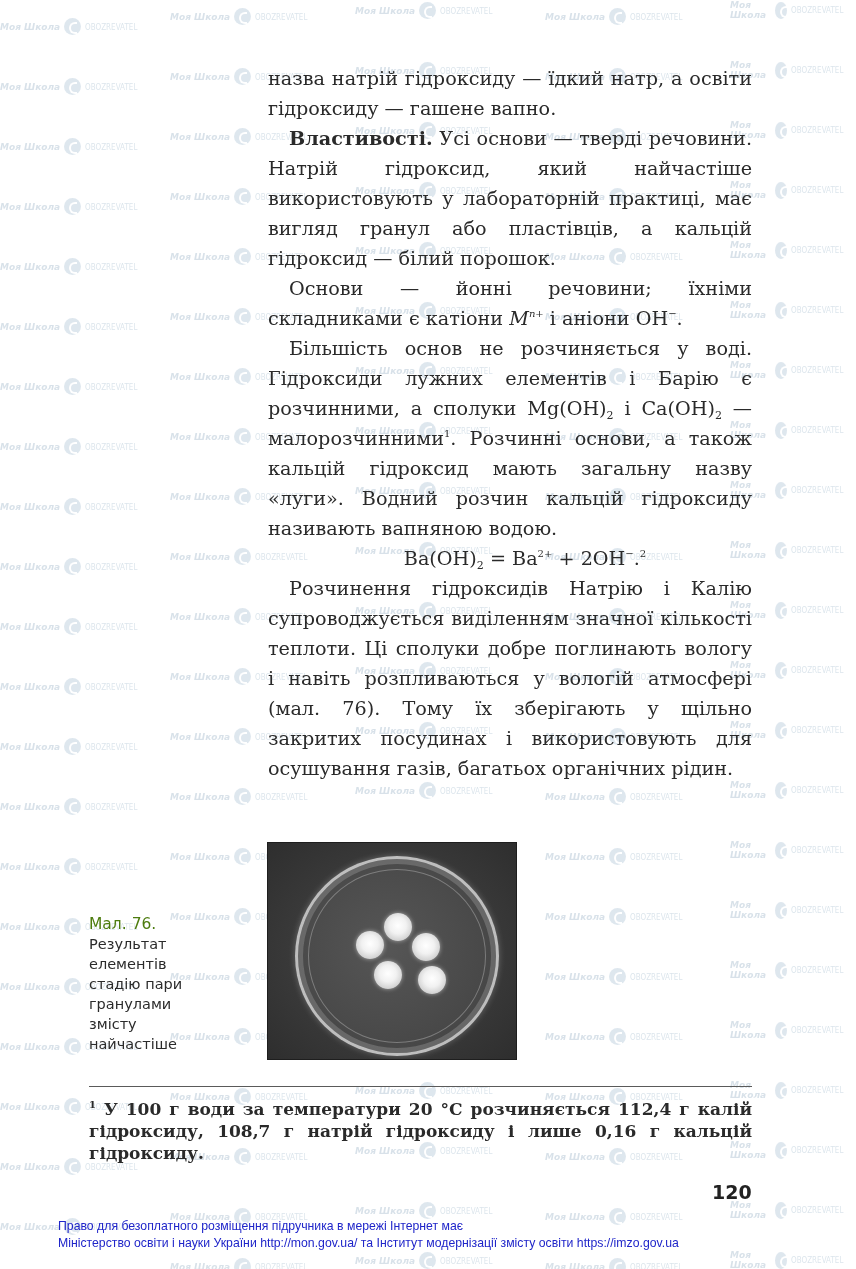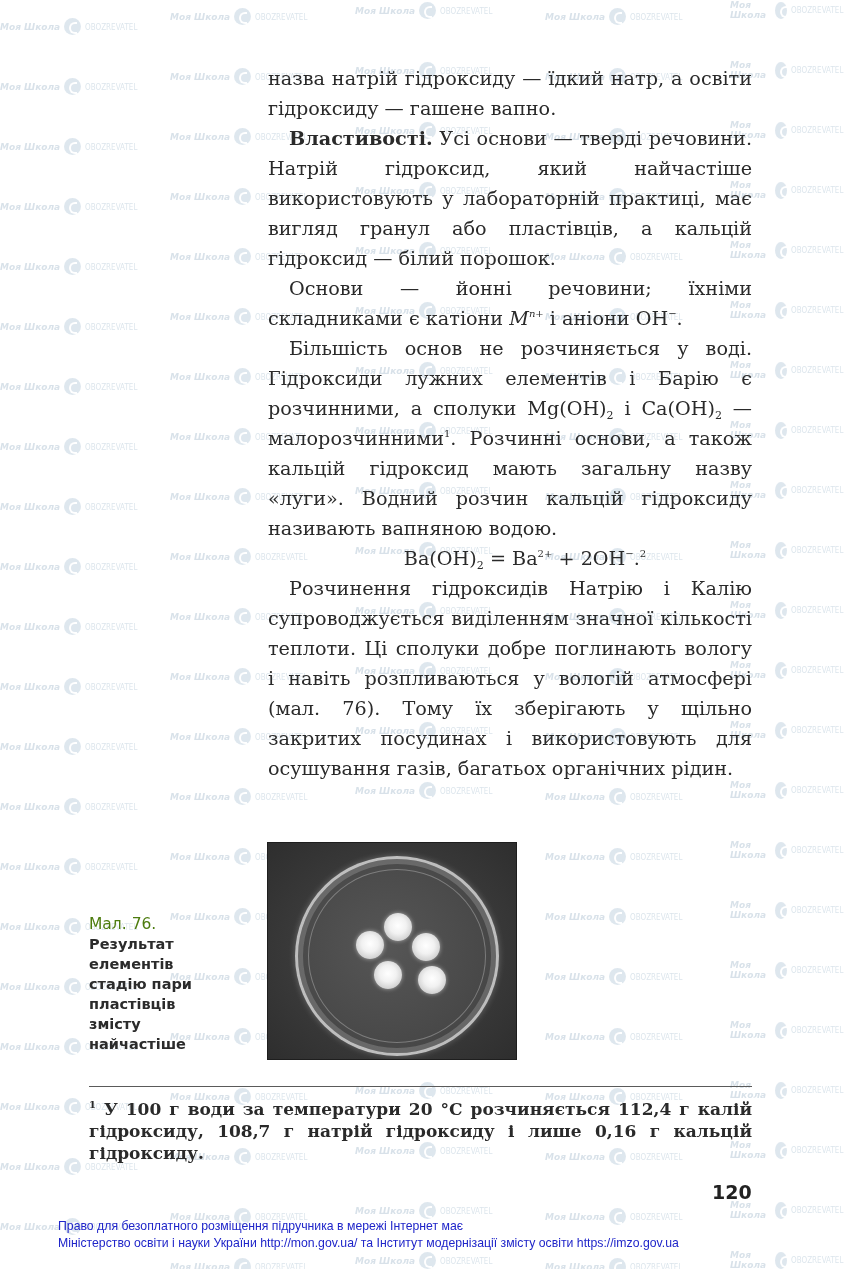--- a/index.html
+++ b/index.html
@@ -19,21 +19,21 @@
     .indent { text-indent: 21px; }
     .b { font-weight: bold; }
     .sup { font-size: 10px; vertical-align: 8px; line-height: 0; }
     .sub { font-size: 11px; vertical-align: -4px; line-height: 0; }
     .it { font-style: italic; }
     .formula { text-align: center; margin: 0; padding-left: 30px; }
 
     .caption { position: absolute; left: 89px; top: 914px; width: 150px; z-index: 1;
       font-family: "DejaVu Sans", "Liberation Sans", sans-serif; font-size: 14.5px; line-height: 20px; color: #2b2b2b; }
     .caption .fig-num { color: #4d7c0f; font-weight: normal; font-size: 15.5px; }
-    .caption .desc { font-weight: bold; }
+    .caption .desc { font-weight: normal; }
 
     .photo { position: absolute; left: 267px; top: 842px; width: 248px; height: 216px; z-index: 1;
       background: radial-gradient(ellipse at 50% 50%, #4b4b4b 0%, #3a3a3a 55%, #2e2e2e 100%); border: 1px solid #1e1e1e; overflow: hidden; }
     .dish { position: absolute; left: 27px; top: 13px; width: 198px; height: 194px; border-radius: 50%;
       border: 3px solid rgba(230,230,230,0.75); box-shadow: inset 0 0 0 5px rgba(200,200,200,0.25), 0 0 6px rgba(255,255,255,0.25);
       background: radial-gradient(circle at 45% 45%, #565656 0%, #474747 70%, #3f3f3f 100%); }
     .dish::before { content: ""; position: absolute; left: 10px; top: 10px; right: 10px; bottom: 10px; border-radius: 50%; border: 1px solid rgba(220,220,220,0.35); }
     .pellet { position: absolute; width: 28px; height: 28px; border-radius: 50%;
       background: radial-gradient(circle at 50% 45%, #ffffff 0%, #f1f1f1 40%, #cfcfcf 75%, rgba(200,200,200,0.6) 100%);
       box-shadow: 0 0 4px rgba(255,255,255,0.5); }
@@ -613,21 +613,21 @@
 
   <p class="p indent">Розчинення гідроксидів Натрію і Калію супроводжується виділенням значної кількості теплоти. Ці сполуки добре поглинають вологу і навіть розпливаються у вологій атмосфері (мал. 76). Тому їх зберігають у щільно закритих посудинах і використовують для осушування газів, багатьох органічних рідин.</p>
 </div>
 
 <div class="caption">
   <div class="fig-num">Мал. 76.</div>
   <div class="desc">
     <div>Результат</div>
     <div>елементів</div>
     <div>стадію пари</div>
-    <div>пластівців</div>
+    <div>гранулами</div>
     <div>змісту</div>
     <div>найчастіше</div>
   </div>
 </div>
 
 <div class="photo">
   <div class="dish" id="dish">
       <div class="pellet" style="left: 86px; top: 54px;"></div>
       <div class="pellet" style="left: 58px; top: 72px;"></div>
       <div class="pellet" style="left: 114px; top: 74px;"></div>

